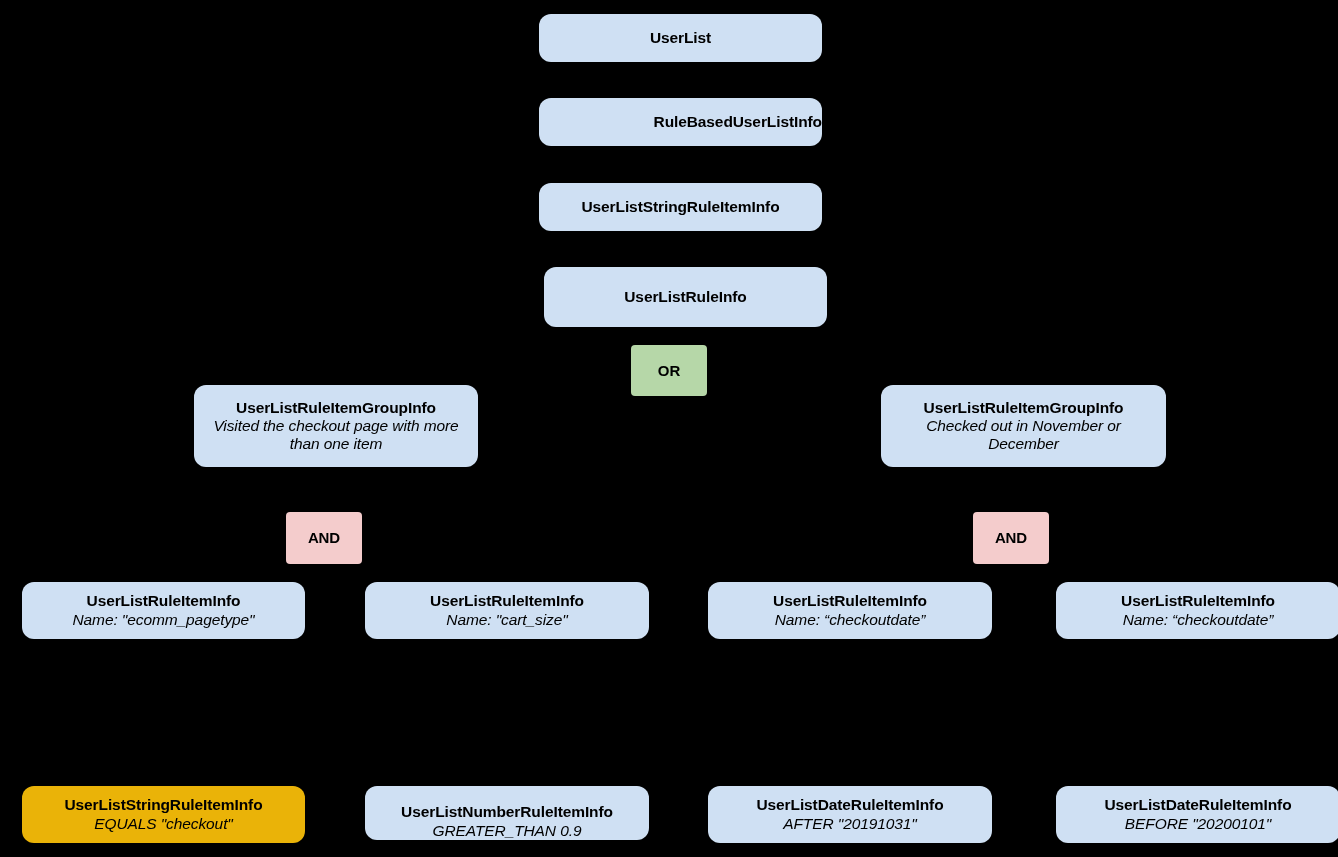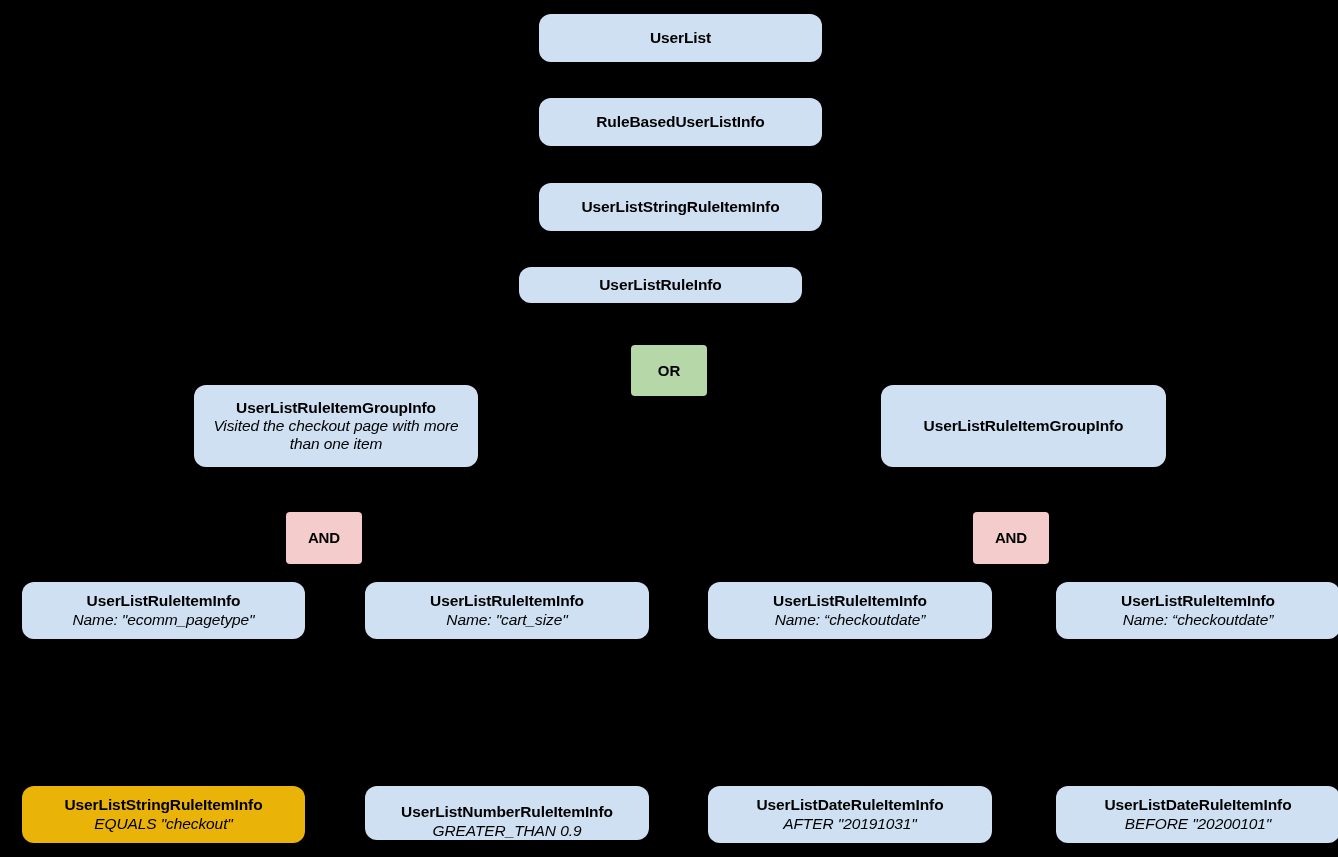--- a/index.html
+++ b/index.html
@@ -87,38 +87,39 @@
       <path d="M 1011 564 C 1011 573, 1186 573, 1186 582" fill="none" stroke="#000000" stroke-width="2" marker-end="url(#arrow)"></path>
       <path d="M 151.5 639 C 151.5 712.5, 151.5 712.5, 151.5 786" fill="none" stroke="#000000" stroke-width="2" marker-end="url(#arrow)"></path>
       <path d="M 495 639 C 495 712.5, 495 712.5, 495 786" fill="none" stroke="#000000" stroke-width="2" marker-end="url(#arrow)"></path>
       <path d="M 838 639 C 838 712.5, 838 712.5, 838 786" fill="none" stroke="#000000" stroke-width="2" marker-end="url(#arrow)"></path>
       <path d="M 1186 639 C 1186 712.5, 1186 712.5, 1186 786" fill="none" stroke="#000000" stroke-width="2" marker-end="url(#arrow)"></path>
     </svg>
   <div id="node-layer">
       <div class="node rounded" style="left: 527px; top: 14px; width: 283px; height: 48px; background: rgb(207, 224, 243);">
         <div class="title">UserList</div>
       </div>
-      <div class="node rounded" style="left: 527px; top: 98px; width: 283px; height: 48px; background: rgb(207, 224, 243);">
+      <div class="node rounded" style="left: 527px; top: 98px; width: 283px; height: 48px; background: rgb(207, 224, 243); align-items: flex-end;">
         <div class="title">RuleBasedUserListInfo</div>
       </div>
       <div class="node rounded" style="left: 527px; top: 183px; width: 283px; height: 48px; background: rgb(207, 224, 243);">
         <div class="title">UserListStringRuleItemInfo</div>
       </div>
-      <div class="node rounded" style="left: 507px; top: 267px; width: 283px; height: 36px; background: rgb(207, 224, 243);">
+      <div class="node rounded" style="left: 532px; top: 267px; width: 283px; height: 60px; background: rgb(207, 224, 243);">
         <div class="title">UserListRuleInfo</div>
       </div>
       <div class="node op" style="left: 631px; top: 345px; width: 76px; height: 51px; background: rgb(182, 215, 168);">
         <div class="title">OR</div>
       </div>
       <div class="node rounded" style="left: 182px; top: 385px; width: 284px; height: 82px; background: rgb(207, 224, 243);">
         <div class="title">UserListRuleItemGroupInfo</div>
         <div class="subtitle">Visited the checkout page with more than one item</div>
       </div>
       <div class="node rounded" style="left: 869px; top: 385px; width: 285px; height: 82px; background: rgb(207, 224, 243);">
         <div class="title">UserListRuleItemGroupInfo</div>
+        <div class="subtitle">Checked out in November or December</div>
       </div>
       <div class="node op" style="left: 286px; top: 512px; width: 76px; height: 52px; background: rgb(244, 204, 204);">
         <div class="title">AND</div>
       </div>
       <div class="node op" style="left: 973px; top: 512px; width: 76px; height: 52px; background: rgb(244, 204, 204);">
         <div class="title">AND</div>
       </div>
       <div class="node rounded" style="left: 10px; top: 582px; width: 283px; height: 57px; background: rgb(207, 224, 243);">
         <div class="title">UserListRuleItemInfo</div>
         <div class="subtitle">Name: "ecomm_pagetype"</div>

